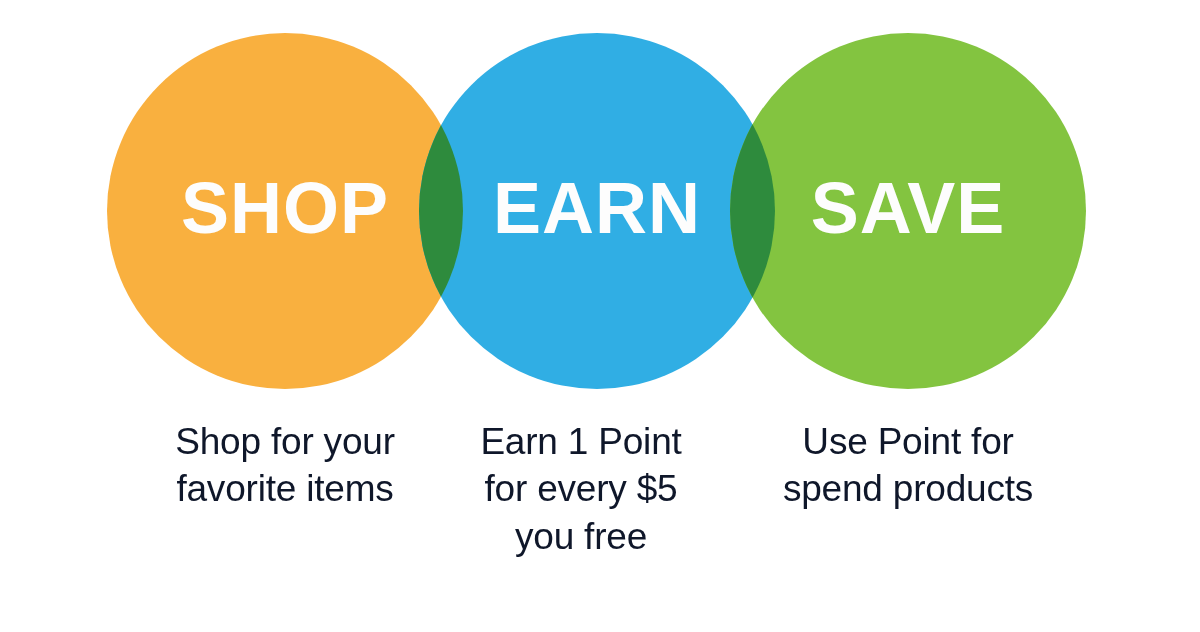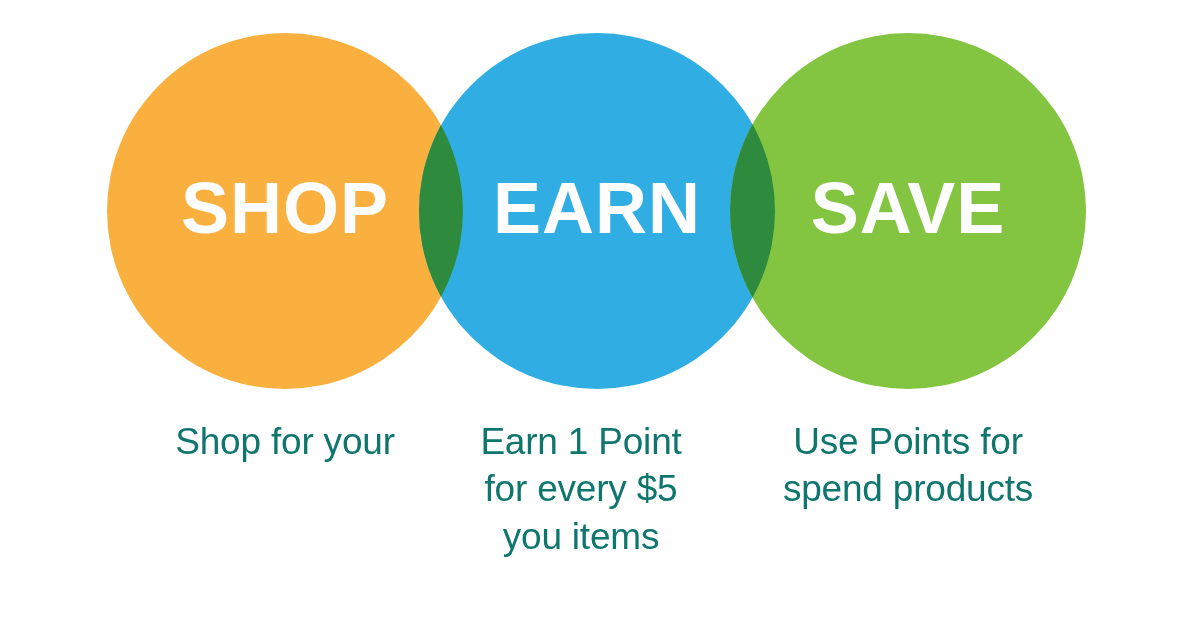--- a/index.html
+++ b/index.html
@@ -40,21 +40,21 @@
     top: 418px;
     left: 0;
     width: 1200px;
     display: flex;
     align-items: flex-start;
     justify-content: flex-start;
   }
   .caption {
     position: absolute;
     text-align: center;
-    color: #0f766e;
+    color: #0f172a;
     font-family: "Liberation Sans", sans-serif;
     font-weight: 300;
     font-size: 37px;
     line-height: 1.28;
     letter-spacing: -0.2px;
     white-space: nowrap;
   }
   .caption-line {
     display: block;
   }
@@ -93,27 +93,28 @@
 
     <text class="circle-label" x="285" y="214">SHOP</text>
     <text class="circle-label" x="597" y="214">EARN</text>
     <text class="circle-label" x="908" y="214">SAVE</text>
   </svg>
 
   <div class="captions">
 
     <div class="caption caption-shop">
       <span class="caption-line">Shop for your</span>
+      <span class="caption-line">favorite items</span>
     </div>
 
     <div class="caption caption-earn">
       <span class="caption-line">Earn 1 Point</span>
       <span class="caption-line">for every $5</span>
-      <span class="caption-line">you items</span>
+      <span class="caption-line">you free</span>
     </div>
 
     <div class="caption caption-save">
-      <span class="caption-line">Use Points for</span>
+      <span class="caption-line">Use Point for</span>
       <span class="caption-line">spend products</span>
     </div>
 
   </div>
 </div>
 
 </body></html>

